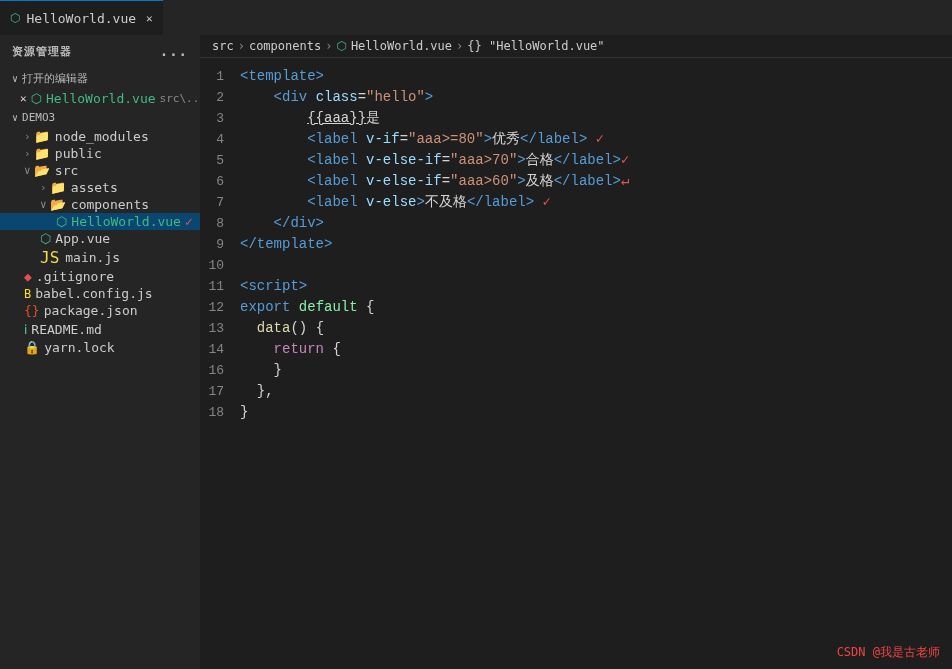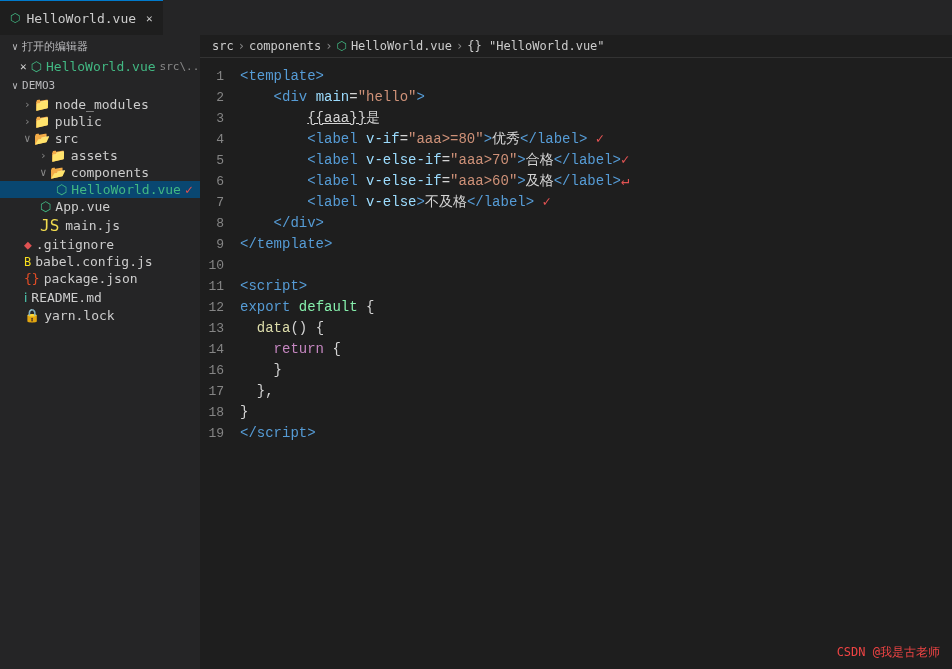--- a/index.html
+++ b/index.html
@@ -196,20 +196,24 @@
   <div class="tab-item">
     <span class="tab-icon">⬡</span>
     <span>HelloWorld.vue</span>
     <span class="tab-close">✕</span>
   </div>
 </div>
 
 <div class="main-area">
 
   <div class="sidebar">
+    <div class="sidebar-header">
+      <span>资源管理器</span>
+      <span class="sidebar-header-dots">...</span>
+    </div>
 
     <div class="sidebar-section-title">
       <span class="chevron">∨</span>
       <span>打开的编辑器</span>
     </div>
     <div class="tree-item" style="padding-left: 20px;">
       <span class="indent" style="width:8px;"></span>
       <span class="item-icon icon-vue" style="margin-right:4px; color:#d4d4d4; font-size:11px;">✕</span>
       <span class="item-icon icon-vue">⬡</span>
       <span style="color:#42b883; margin-right:4px;">HelloWorld.vue</span>
@@ -322,21 +326,21 @@
       <span class="breadcrumb-curly">{} "HelloWorld.vue"</span>
     </div>
 
     <div class="code-editor" id="code-editor">
     <div class="code-line">
           <div class="line-num">1</div>
           <div class="line-content"><span class="c-tag">&lt;template&gt;</span></div>
         </div>
         <div class="code-line">
           <div class="line-num">2</div>
-          <div class="line-content">    <span class="c-tag">&lt;div</span> <span class="c-attr">main</span><span class="c-punct">=</span><span class="c-string">"hello"</span><span class="c-tag">&gt;</span></div>
+          <div class="line-content">    <span class="c-tag">&lt;div</span> <span class="c-attr">class</span><span class="c-punct">=</span><span class="c-string">"hello"</span><span class="c-tag">&gt;</span></div>
         </div>
         <div class="code-line">
           <div class="line-num">3</div>
           <div class="line-content">        <span class="c-mustache">{{aaa}}</span><span class="c-chinese">是</span></div>
         </div>
         <div class="code-line">
           <div class="line-num">4</div>
           <div class="line-content">        <span class="c-tag">&lt;label</span> <span class="c-vif">v-if</span><span class="c-punct">=</span><span class="c-vstr">"aaa&gt;=80"</span><span class="c-tag">&gt;</span><span class="c-chinese">优秀</span><span class="c-tag">&lt;/label&gt;</span> <span class="checkmark">✓</span></div>
         </div>
         <div class="code-line">
@@ -384,21 +388,17 @@
           <div class="line-content">    <span class="c-punct">}</span></div>
         </div>
         <div class="code-line">
           <div class="line-num">17</div>
           <div class="line-content">  <span class="c-punct">},</span></div>
         </div>
         <div class="code-line">
           <div class="line-num">18</div>
           <div class="line-content"><span class="c-punct">}</span></div>
         </div>
-        <div class="code-line">
-          <div class="line-num">19</div>
-          <div class="line-content"><span class="c-tag">&lt;/script&gt;</span></div>
-        </div>
       </div>
   </div>
 </div>
 
 <div class="watermark">CSDN @我是古老师</div>
 
 </body></html>

